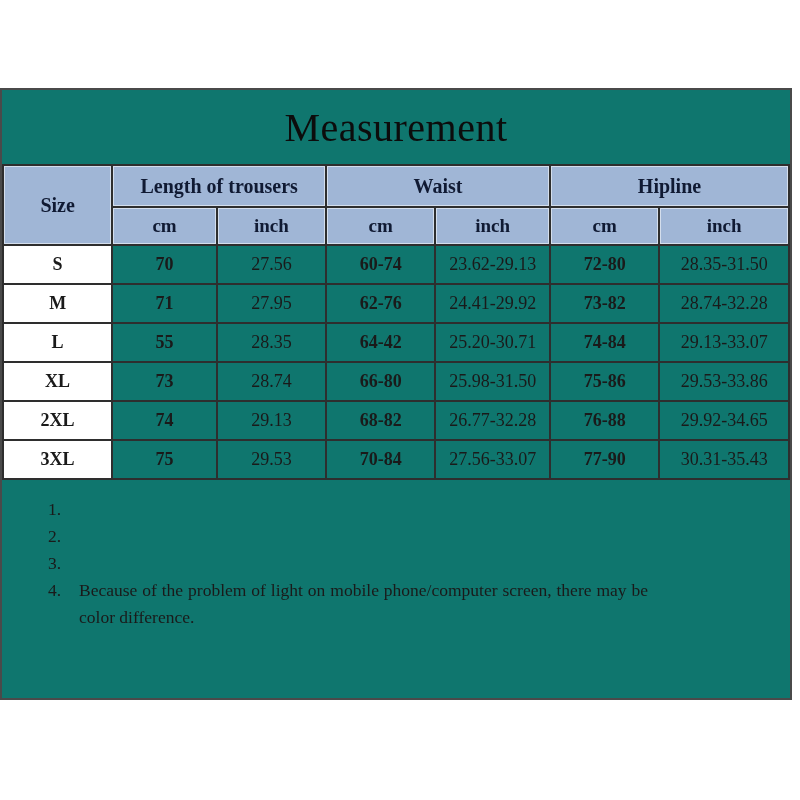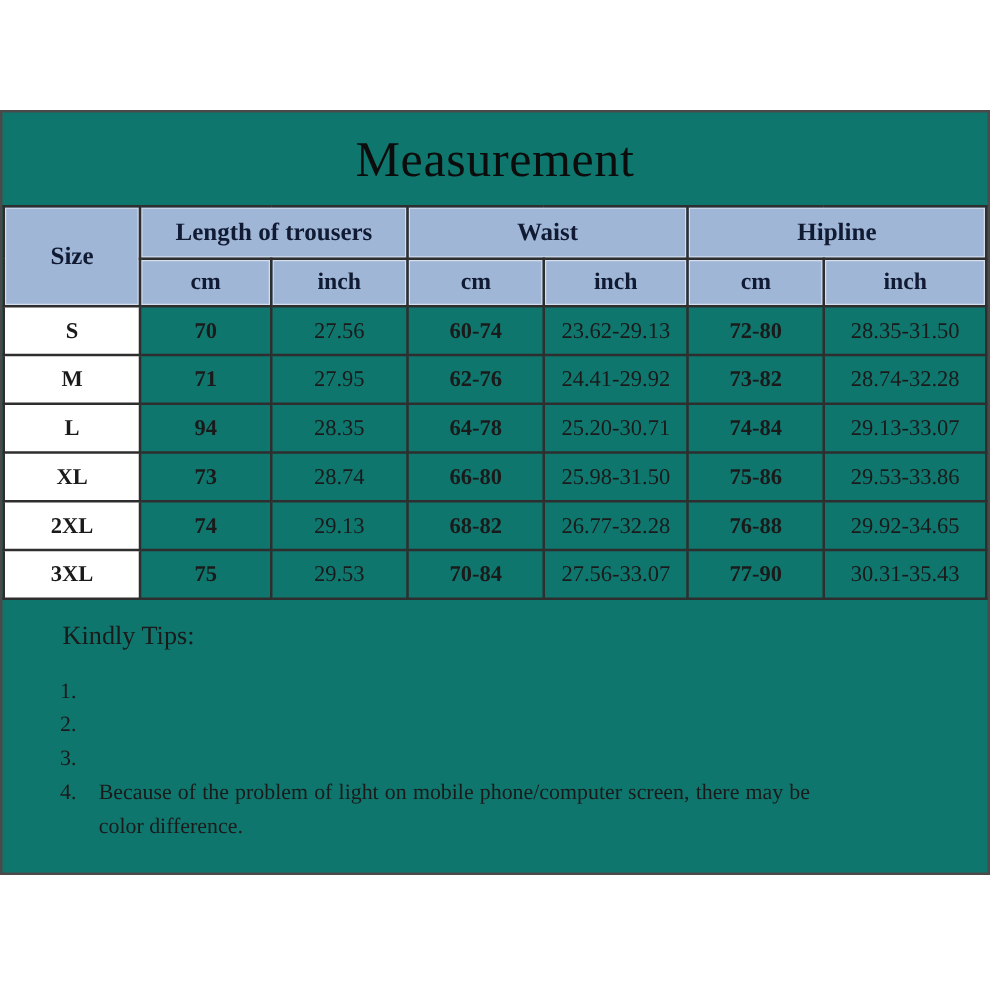--- a/index.html
+++ b/index.html
@@ -129,23 +129,23 @@
         <th class="size-cell">M</th>
         <td class="col-cm">71</td>
         <td class="col-inch">27.95</td>
         <td class="col-cm">62-76</td>
         <td class="col-inch">24.41-29.92</td>
         <td class="col-cm">73-82</td>
         <td class="col-inch">28.74-32.28</td>
       </tr>
       <tr>
         <th class="size-cell">L</th>
-        <td class="col-cm">94</td>
+        <td class="col-cm">55</td>
         <td class="col-inch">28.35</td>
-        <td class="col-cm">64-78</td>
+        <td class="col-cm">64-42</td>
         <td class="col-inch">25.20-30.71</td>
         <td class="col-cm">74-84</td>
         <td class="col-inch">29.13-33.07</td>
       </tr>
       <tr>
         <th class="size-cell">XL</th>
         <td class="col-cm">73</td>
         <td class="col-inch">28.74</td>
         <td class="col-cm">66-80</td>
         <td class="col-inch">25.98-31.50</td>
@@ -167,21 +167,20 @@
         <td class="col-inch">29.53</td>
         <td class="col-cm">70-84</td>
         <td class="col-inch">27.56-33.07</td>
         <td class="col-cm">77-90</td>
         <td class="col-inch">30.31-35.43</td>
       </tr>
     </tbody>
   </table>
 
   <div class="tips">
-    <div class="tips-heading">Kindly Tips:</div>
     <ol>
       <li>
         <span class="num">1.</span>
       </li>
       <li>
         <span class="num">2.</span>
       </li>
       <li>
         <span class="num">3.</span>
       </li>

